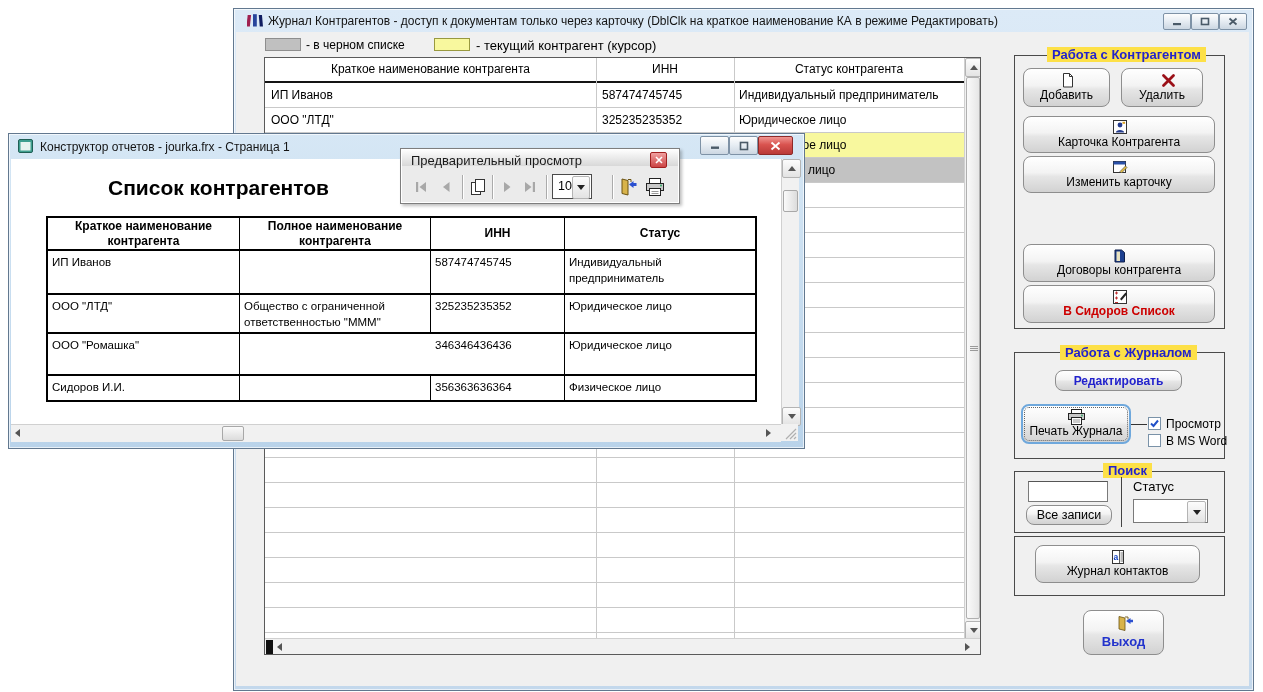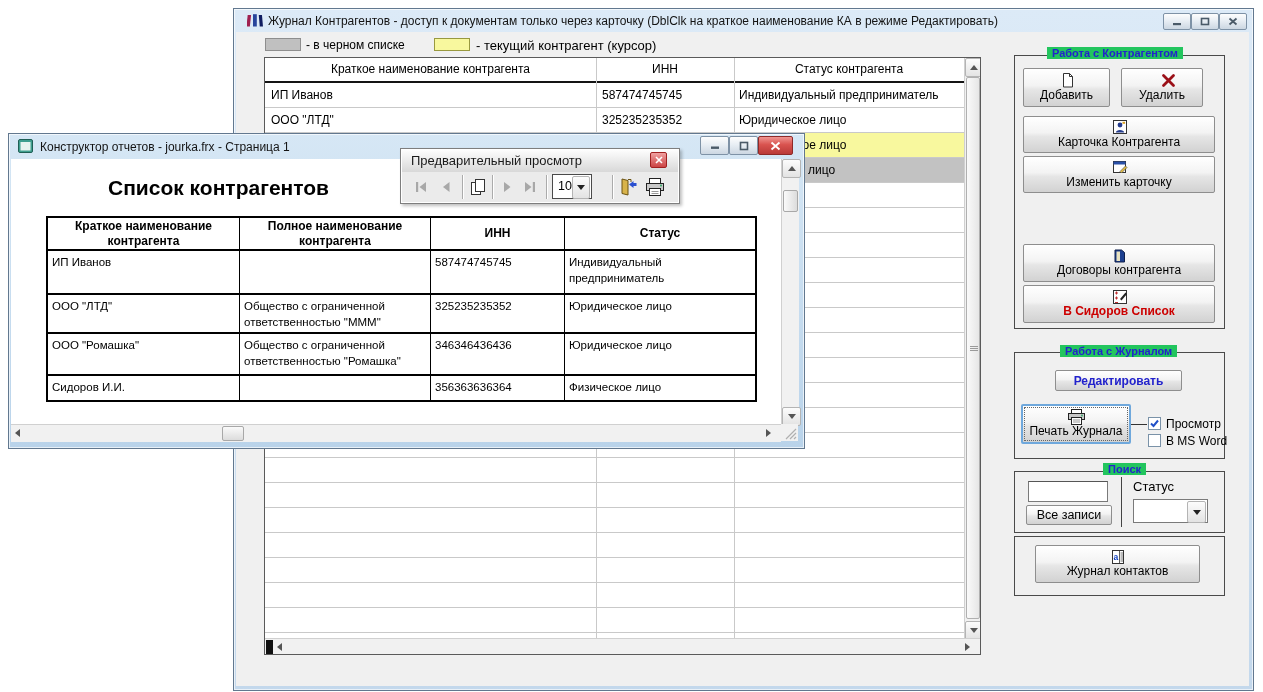--- a/index.html
+++ b/index.html
@@ -2,24 +2,24 @@
 <html><head>
 <meta charset="utf-8">
 <style>
   html,body{margin:0;padding:0}
   #root{position:relative;width:1263px;height:692px;background:#ffffff;font-family:"Liberation Sans",sans-serif;overflow:hidden}
   .abs{position:absolute}
   .wframe{position:absolute;border:1px solid #62788f;box-shadow:inset 0 0 0 1px rgba(255,255,255,.65);background:linear-gradient(#dceaf7,#c3d8ec)}
   .titletext{font-size:12px;color:#141414;white-space:nowrap}
   .wbtn{position:absolute;border:1px solid #7e92a6;border-radius:2px;background:linear-gradient(#fdfdfd,#e8eef4 45%,#ccd7e2);display:flex;align-items:center;justify-content:center}
   .wbtn-close-red{background:linear-gradient(#f09590,#d9534f 45%,#b93a38);border:1px solid #8e2a28}
-  .btn{position:absolute;box-sizing:border-box;border:1px solid #8e8e8e;border-radius:2px;background:linear-gradient(#ffffff,#f3f3f3 45%,#e6e6e6 55%,#d2d2d2)}
+  .btn{position:absolute;box-sizing:border-box;border:1px solid #8e8e8e;border-radius:8px;background:linear-gradient(#ffffff,#f3f3f3 45%,#e6e6e6 55%,#d2d2d2)}
   .btn .bl{position:absolute;left:0;right:0;text-align:center;font-size:12px;color:#000}
   .grp{position:absolute;border:1px solid #4a4a4a}
-  .grpt{position:absolute;font-size:11px;font-weight:bold;color:#2222cc;background:#22c55e;padding:0 5px;white-space:nowrap}
+  .grpt{position:absolute;font-size:13px;font-weight:bold;color:#2222cc;background:#fde047;padding:0 5px;white-space:nowrap}
   .sb-track{position:absolute;background:#f1f1f1}
   .sbtn{position:absolute;border:1px solid #b4b4b4;border-radius:2px;background:linear-gradient(#fcfcfc,#e3e3e3);display:flex;align-items:center;justify-content:center}
   .tri-up{width:0;height:0;border-left:4px solid transparent;border-right:4px solid transparent;border-bottom:5px solid #555}
   .tri-down{width:0;height:0;border-left:4px solid transparent;border-right:4px solid transparent;border-top:5px solid #555}
   .tri-left{width:0;height:0;border-top:4px solid transparent;border-bottom:4px solid transparent;border-right:5px solid #555}
   .tri-right{width:0;height:0;border-top:4px solid transparent;border-bottom:4px solid transparent;border-left:5px solid #555}
   .gcell{position:absolute;font-size:12px;color:#000;white-space:nowrap;overflow:hidden}
   .chk{position:absolute;width:13px;height:13px;background:#fff;border:1px solid #7a92a8;box-sizing:border-box}
   .cbl{position:absolute;font-size:12px;color:#000;white-space:nowrap}
   .sep{position:absolute;width:1px;background:#ababab;box-shadow:1px 0 0 #fff}
@@ -205,20 +205,28 @@
   <div class="btn" style="left:1035px;top:545px;width:165px;height:38px">
     <svg class="abs" style="left:74px;top:3px" width="16" height="16" viewBox="0 0 16 16">
       <rect x="2.5" y="1.5" width="11" height="13" fill="#fff" stroke="#333"></rect>
       <text x="3.6" y="11" font-size="8.5" font-weight="bold" fill="#1040c0" font-family="sans-serif">a</text>
       <path d="M9.5 1.5 V14.5" stroke="#333" stroke-width="0.8"></path>
       <path d="M10.5 4 h2.5 M10.5 6 h2.5 M10.5 8 h2.5 M10.5 10 h2.5 M10.5 12 h2.5" stroke="#555" stroke-width="0.8"></path>
     </svg>
     <span class="bl" style="bottom:4px">Журнал контактов</span>
   </div>
 
+  <div class="btn" style="left:1083px;top:610px;width:81px;height:45px">
+    <svg class="abs" style="left:31px;top:4px" width="19" height="17" viewBox="0 0 19 17">
+      <path d="M4 1.5 L10 3 V15.5 L4 14 Z" fill="#d8b34a" stroke="#6b5313" stroke-width="0.8"></path>
+      <path d="M10 2 H13 V4.5" fill="none" stroke="#6b5313" stroke-width="0.9"></path>
+      <path d="M15.5 3 L11 6 L15.5 9 V7.2 H18 V4.8 H15.5 Z" fill="#2b50d0"></path>
+    </svg>
+    <span class="bl" style="bottom:5px;color:#2233cc;font-weight:bold;font-size:13px">Выход</span>
+  </div>
 
   <div class="wframe" style="left:8px;top:133px;width:795px;height:314px;background:linear-gradient(#d6e7f5,#b9d3ea)"></div>
   <svg class="abs" style="left:18px;top:139px" width="15" height="14" viewBox="0 0 15 14">
     <rect x="0.5" y="0.5" width="14" height="13" rx="1.5" fill="#3f9f8f" stroke="#1f5f55"></rect>
     <rect x="2.5" y="3" width="10" height="8.5" fill="#e8f4f0"></rect>
   </svg>
   <span class="abs titletext" style="left:40px;top:140px">Конструктор отчетов - jourka.frx - Страница 1</span>
   <div class="wbtn" style="left:700px;top:136px;width:27px;height:17px">
     <svg width="10" height="9">
         <rect x="1" y="5.5" width="8" height="2.4" fill="#4a5a68"></rect>
@@ -252,21 +260,20 @@
       <div class="rt-cell" style="left:517px;width:190px;border-right:none">Индивидуальный предприниматель</div>
     </div>
     <div class="rt-row" style="top:77px;height:39px;border-bottom:2px solid #000">
       <div class="rt-cell" style="left:0;width:192px">ООО "ЛТД"</div>
       <div class="rt-cell" style="left:192px;width:191px">Общество с ограниченной ответственностью "МММ"</div>
       <div class="rt-cell" style="left:383px;width:134px">325235235352</div>
       <div class="rt-cell" style="left:517px;width:190px;border-right:none">Юридическое лицо</div>
     </div>
     <div class="rt-row" style="top:116px;height:42px;border-bottom:2px solid #000">
       <div class="rt-cell" style="left:0;width:192px">ООО "Ромашка"</div>
-      <div class="rt-cell" style="left:192px;width:191px">Общество с ограниченной ответственностью "Ромашка"</div>
       <div class="rt-cell" style="left:383px;width:134px">346346436436</div>
       <div class="rt-cell" style="left:517px;width:190px;border-right:none">Юридическое лицо</div>
     </div>
     <div class="rt-row" style="top:158px;height:24px">
       <div class="rt-cell" style="left:0;width:192px">Сидоров И.И.</div>
       <div class="rt-cell" style="left:192px;width:191px"></div>
       <div class="rt-cell" style="left:383px;width:134px">356363636364</div>
       <div class="rt-cell" style="left:517px;width:190px;border-right:none">Физическое лицо</div>
     </div>
   </div>
@@ -289,21 +296,21 @@
         <div class="tri-right"></div>
       </div>
   </div>
   <div class="abs" style="left:781px;top:424px;width:17px;height:17px;background:#f1f1f1">
     <svg width="17" height="17">
         <path d="M13 15 L15 13 M9 15 L15 9 M5 15 L15 5" stroke="#b0b0b0" stroke-width="1.2"></path>
       </svg>
   </div>
 
   <div class="abs" style="left:400px;top:148px;width:280px;height:56px;background:#ebebeb;border:1px solid #7e7e7e;box-shadow:inset 0 0 0 1px #ffffff,2px 2px 3px rgba(0,0,0,0.25);box-sizing:border-box">
-    <div style="position:absolute;left:1px;top:1px;right:1px;height:22px;background:linear-gradient(#fdfdfd,#d8d8d8)">
+    <div style="position:absolute;left:1px;top:1px;right:1px;height:16px;background:linear-gradient(#fdfdfd,#d8d8d8)">
       <span style="position:absolute;left:9px;top:3px;font-size:13px;color:#1a1a1a;white-space:nowrap">Предварительный просмотр</span>
       <div style="position:absolute;right:11px;top:2px;width:15px;height:14px;border:1px solid #a02020;border-radius:2px;background:linear-gradient(#f0a0a0,#cc4444);display:flex;align-items:center;justify-content:center">
         <svg width="8" height="8">
             <path d="M1 1 L7 7 M7 1 L1 7" stroke="#fff" stroke-width="1.6"></path>
           </svg>
       </div>
     </div>
     <div class="abs" style="left:9px;top:27px;width:22px;height:22px">
       <svg width="22" height="22" viewBox="0 0 22 22">
           <rect x="6" y="6" width="2.2" height="10" fill="#a8a8a8"></rect>

